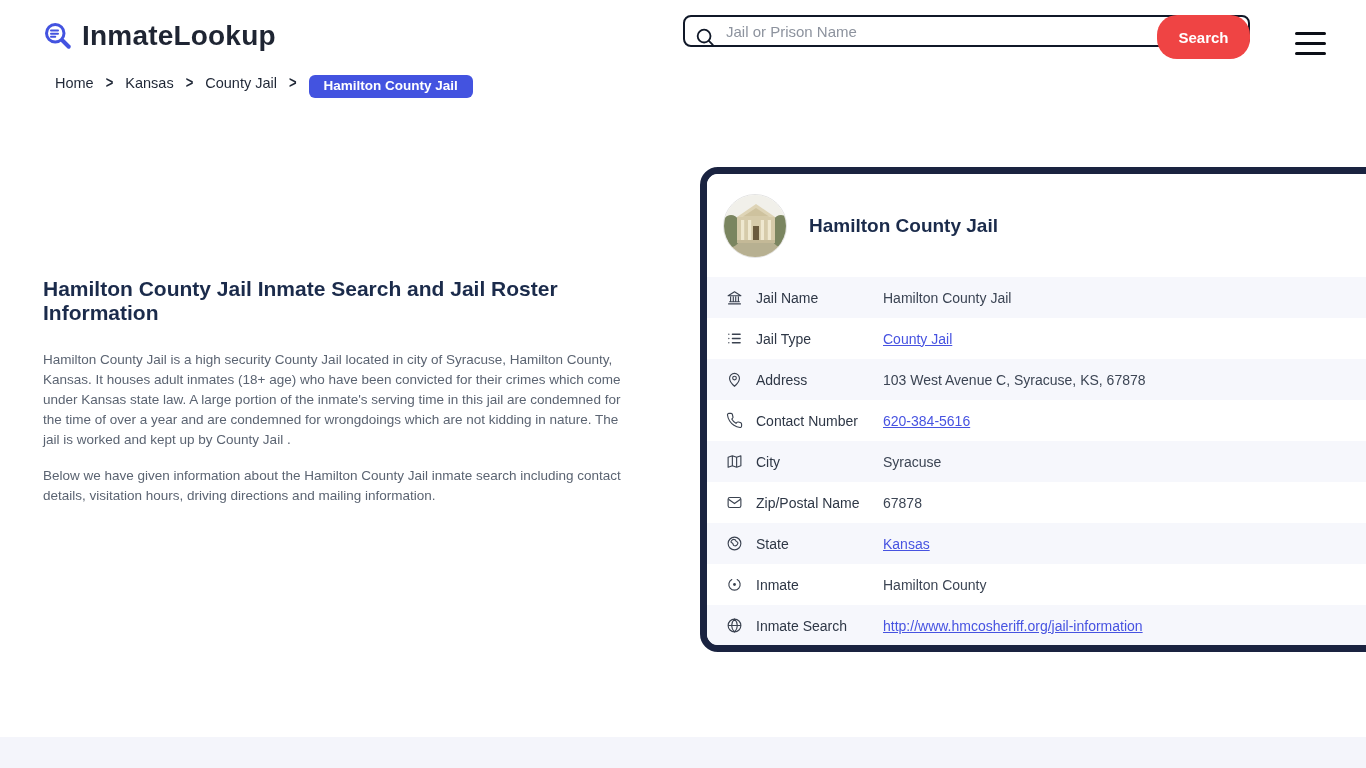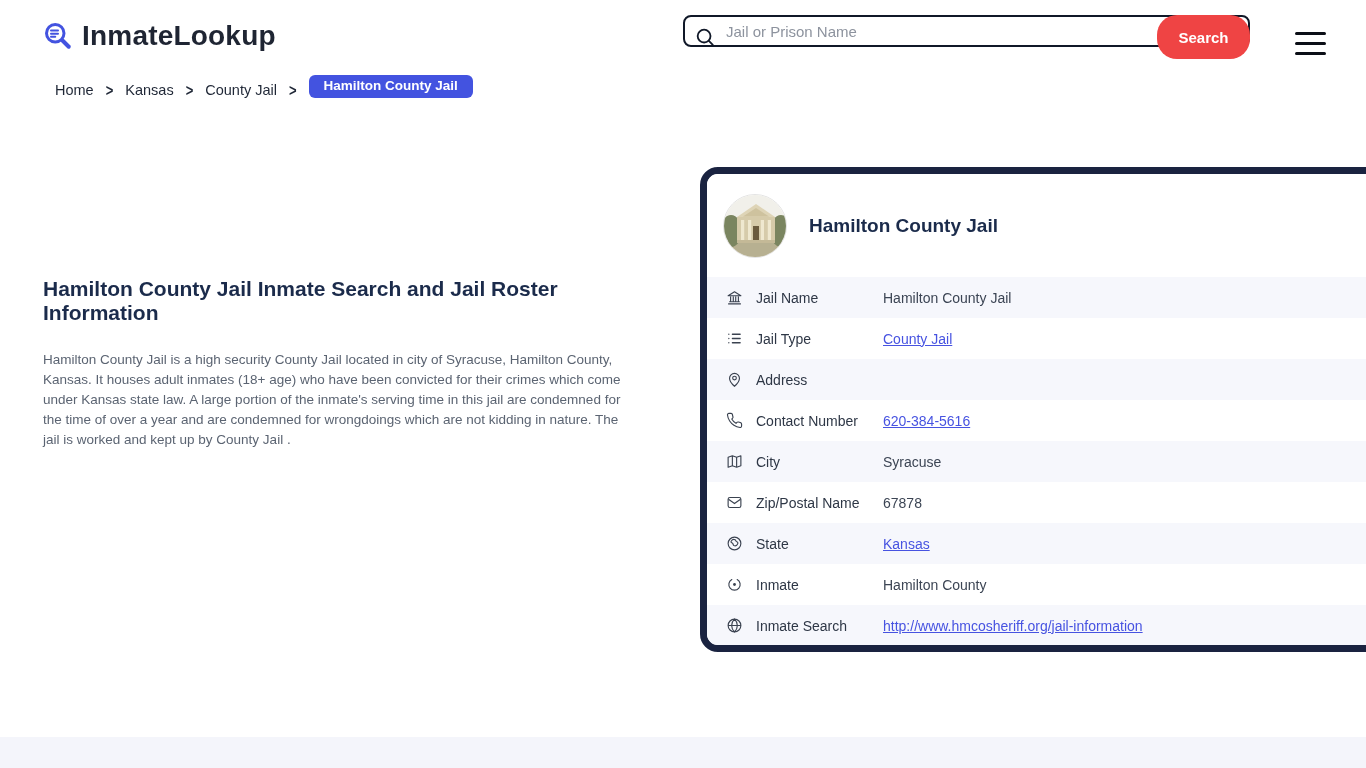--- a/index.html
+++ b/index.html
@@ -52,21 +52,21 @@
     width: 31px; cursor: pointer;
   }
   .menu-btn .bar {
     height: 3px; background: #0b0f17; border-radius: 2px;
     margin: 7px 0;
   }
 
   
   .breadcrumb {
     position: absolute; left: 55px; top: 75px;
-    display: flex; align-items: flex-end; gap: 12px;
+    display: flex; align-items: flex-start; gap: 12px;
     font-size: 14.5px; color: #1f2736;
   }
   .breadcrumb a { color: #1f2736; text-decoration: none; font-weight: 500; cursor: pointer; }
   .crumb-sep { font-weight: 800; font-size: 13px; color: #1f2736; transform: scaleY(1.25); }
   .crumb-badge {
     background: #4353e0; color: #fff;
     font-size: 13.5px; font-weight: 700;
     padding: 4px 15px; border-radius: 6px;
     line-height: 1.1;
   }
@@ -163,20 +163,21 @@
   <a>Kansas</a>
   <span class="crumb-sep">&gt;</span>
   <a>County Jail</a>
   <span class="crumb-sep">&gt;</span>
   <span class="crumb-badge">Hamilton County Jail</span>
 </nav>
 
 <section class="article">
   <h1>Hamilton County Jail Inmate Search and Jail Roster Information</h1>
   <p>Hamilton County Jail is a high security County Jail located in city of Syracuse, Hamilton County, Kansas. It houses adult inmates (18+ age) who have been convicted for their crimes which come under Kansas state law. A large portion of the inmate's serving time in this jail are condemned for the time of over a year and are condemned for wrongdoings which are not kidding in nature. The jail is worked and kept up by County Jail .</p>
+  <p>Below we have given information about the Hamilton County Jail inmate search including contact details, visitation hours, driving directions and mailing information.</p>
 </section>
 
 <aside class="card">
   <div class="card-header">
     <div class="avatar">
       <svg viewBox="0 0 64 64">
         <rect width="64" height="64" fill="#f1f0ea"></rect>
         <rect x="0" y="46" width="64" height="18" fill="#b7b091"></rect>
         <ellipse cx="7" cy="36" rx="11" ry="16" fill="#7a8560"></ellipse>
         <ellipse cx="57" cy="36" rx="11" ry="16" fill="#7a8560"></ellipse>
@@ -213,20 +214,21 @@
         <a class="rvalue">County Jail</a>
       </div>
       <div class="row alt">
         <span class="ricon">
           <svg viewBox="0 0 24 24" fill="none" stroke="currentColor" stroke-width="1.6">
             <path d="M12 21.5S5 15.8 5 10.3a7 7 0 0 1 14 0c0 5.5-7 11.2-7 11.2z"></path>
             <circle cx="12" cy="10" r="2.6"></circle>
           </svg>
         </span>
         <span class="rlabel">Address</span>
+        <span class="rvalue">103 West Avenue C, Syracuse, KS, 67878</span>
       </div>
       <div class="row">
         <span class="ricon">
           <svg viewBox="0 0 24 24" fill="none" stroke="currentColor" stroke-width="1.6" stroke-linejoin="round">
             <path d="M22 16.9v3a2 2 0 0 1-2.2 2 19.8 19.8 0 0 1-8.6-3.1 19.5 19.5 0 0 1-6-6A19.8 19.8 0 0 1 2.1 4.2 2 2 0 0 1 4.1 2h3a2 2 0 0 1 2 1.7c.13 1 .36 2 .7 2.9a2 2 0 0 1-.45 2.1L8.1 10a16 16 0 0 0 6 6l1.3-1.3a2 2 0 0 1 2.1-.45c.94.34 1.92.57 2.9.7a2 2 0 0 1 1.6 1.95z"></path>
           </svg>
         </span>
         <span class="rlabel">Contact Number</span>
         <a class="rvalue">620-384-5616</a>
       </div>

